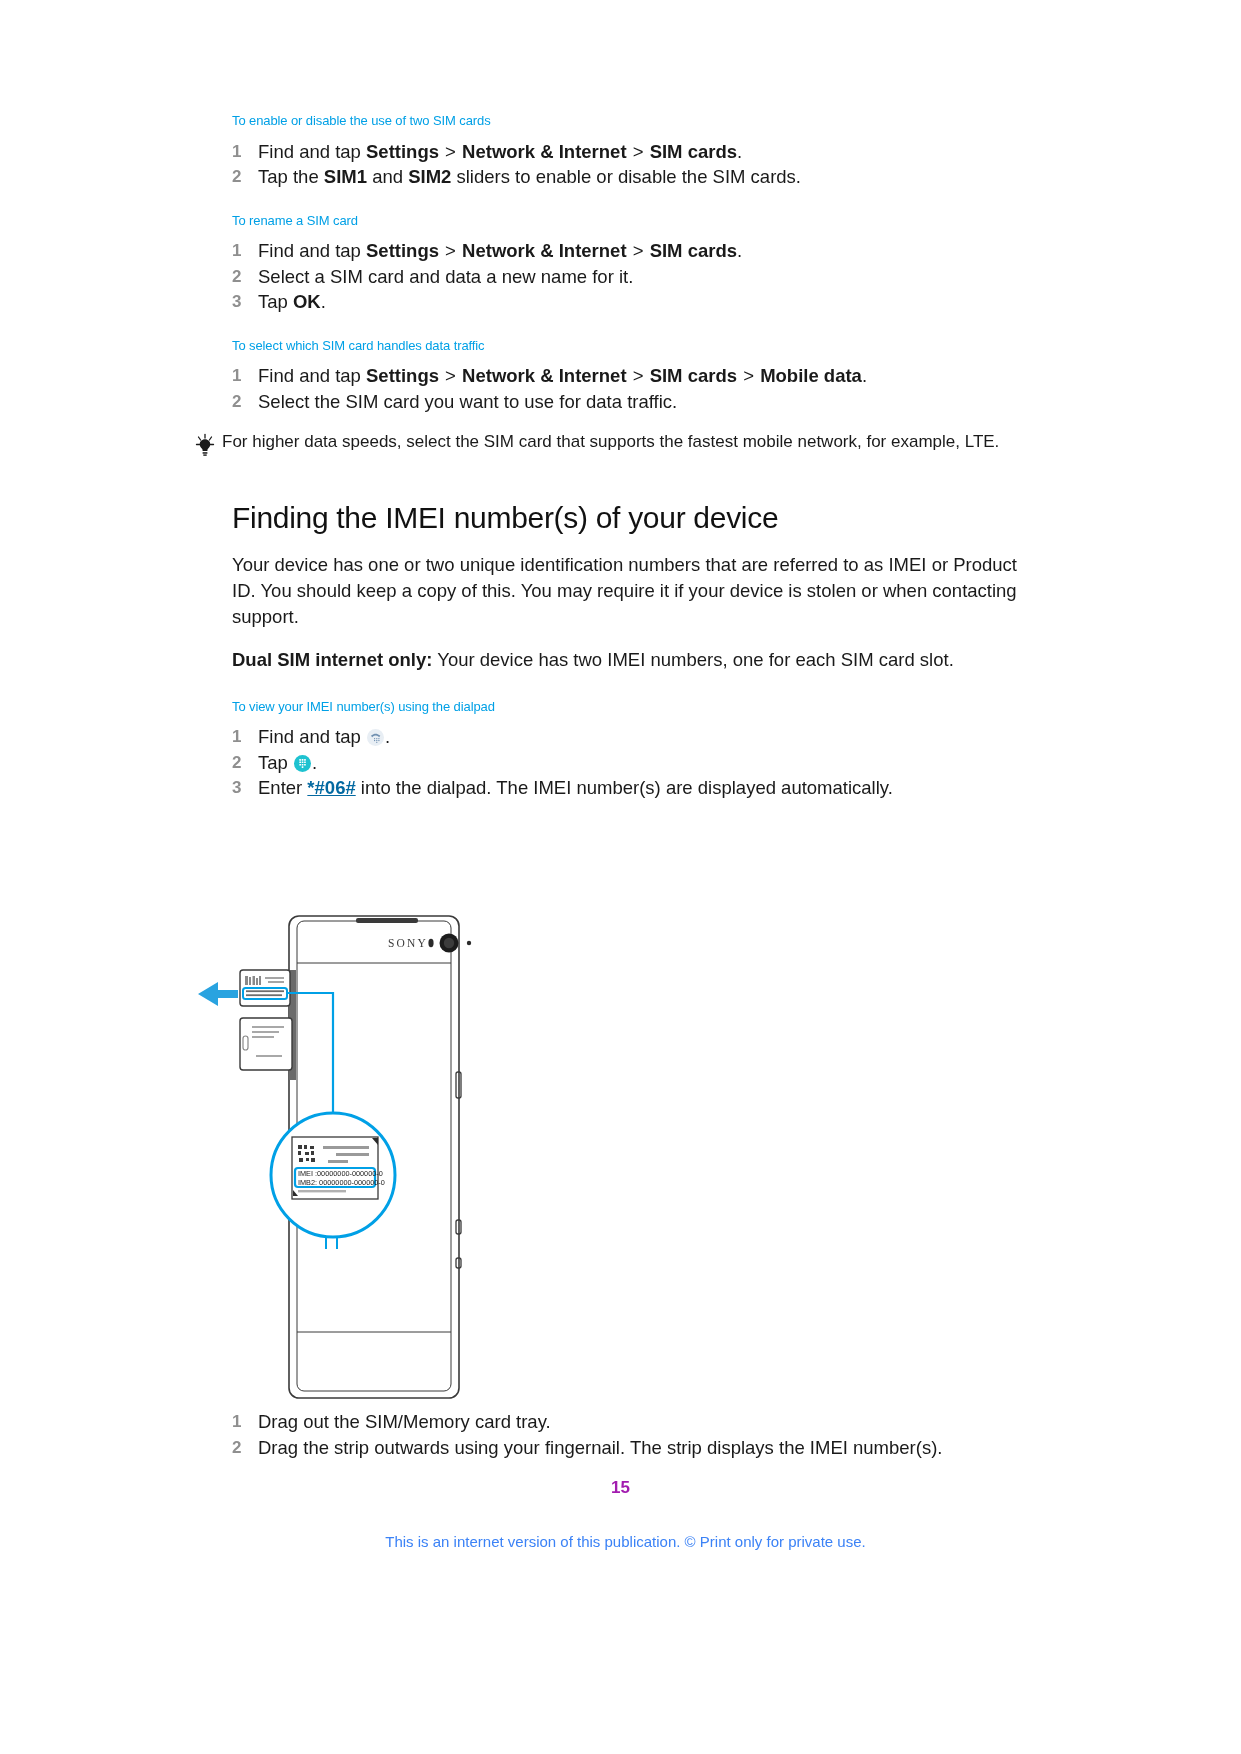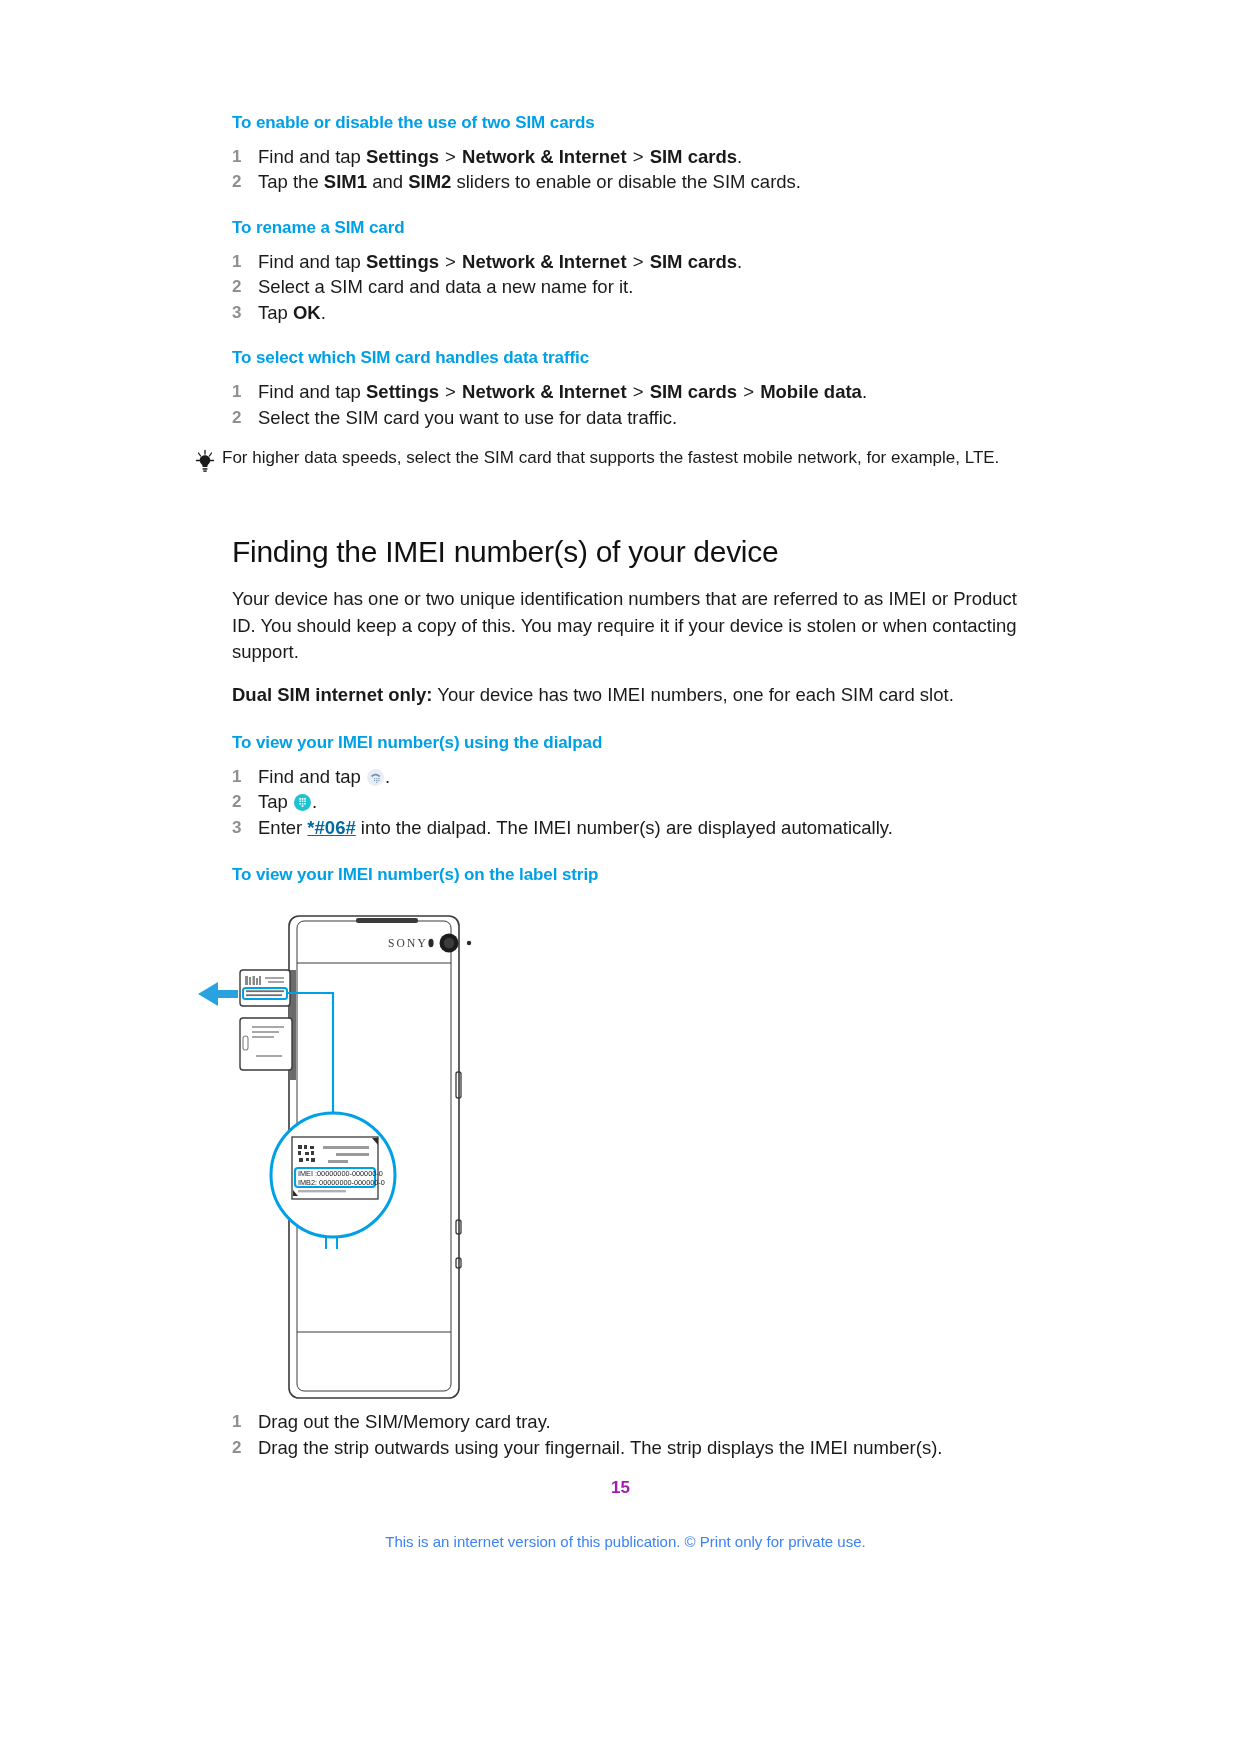--- a/index.html
+++ b/index.html
@@ -21,22 +21,22 @@
   
   .content {
     position: absolute;
     left: 232px;
     top: 112px;
     width: 790px;
   }
 
   .sub-head {
     color: #00a0e6;
-    font-weight: bold;
-    font-size: 17px;
+    font-weight: normal;
+    font-size: 13px;
     line-height: 1.35;
     letter-spacing: -0.1px;
     margin: 0 0 9px 0;
   }
 
   .steps { list-style: none; margin: 0 0 22px 0; padding: 0; }
   .step {
     display: flex;
     align-items: flex-start;
     font-size: 18.5px;
@@ -196,21 +196,21 @@
             <line x1="25.5" y1="12.5" x2="22.5" y2="12.5"></line>
           </g>
           <path d="M17 7.2c-3.1 0-5.3 2.3-5.3 5.1 0 2.1 1.2 3.3 2.1 4.3.5.6.8 1.1.8 1.8v.6h4.8v-.6c0-.7.3-1.2.8-1.8.9-1 2.1-2.2 2.1-4.3 0-2.8-2.2-5.1-5.3-5.1z" fill="#1a1a1a"></path>
           <rect x="14.6" y="20.2" width="4.8" height="1.5" fill="#1a1a1a"></rect>
           <rect x="15.3" y="22.4" width="3.4" height="1.4" fill="#1a1a1a"></rect>
         </svg>
       </span>
       <span class="tip-body">For higher data speeds, select the SIM card that supports the fastest mobile network, for example, LTE.</span>
     </div>
 
-    <h1 class="h1" style="margin-top:62px">Finding the IMEI number(s) of your device</h1>
+    <h1 class="h1" style="margin-top:44px">Finding the IMEI number(s) of your device</h1>
 
     <p class="para">Your device has one or two unique identification numbers that are referred to as IMEI or Product ID. You should keep a copy of this. You may require it if your device is stolen or when contacting support.</p>
 
     <p class="para"><b>Dual SIM internet only:</b><span> Your device has two IMEI numbers, one for each SIM card slot.</span></p>
 
     <h3 class="sub-head" style="margin-top:24px">To view your IMEI number(s) using the dialpad</h3>
     <ul class="steps" style="margin-bottom:10px">
       <li class="step">
         <span class="step-num">1</span>
         <span class="step-txt"><span>Find and tap </span><span class="ico-inline"><svg viewBox="0 0 17 17" width="17" height="17">
@@ -244,21 +244,20 @@
                   <rect x="7.7" y="11.3" width="1.7" height="1.6" rx="0.3"></rect>
                 </g>
               </svg></span><span>.</span></span>
       </li>
       <li class="step">
         <span class="step-num">3</span>
         <span class="step-txt"><span>Enter </span><span class="code-blue">*#06#</span><span> into the dialpad. The IMEI number(s) are displayed automatically.</span></span>
       </li>
     </ul>
 
-    <h3 class="sub-head" style="margin-top:24px">To view your IMEI number(s) on the label strip</h3>
   </div>
 
   <div class="illus">
     <svg viewBox="0 0 480 520" width="480" height="520" aria-hidden="true">
 
       <g fill="none" stroke="#3a3a3a" stroke-width="1.6">
 
         <path d="M103 16 h150 a10 10 0 0 1 10 10 v462 a10 10 0 0 1 -10 10 h-150 a10 10 0 0 1 -10 -10 v-462 a10 10 0 0 1 10 -10 z"></path>
 
         <path d="M108 21 h140 a7 7 0 0 1 7 7 v456 a7 7 0 0 1 -7 7 h-140 a7 7 0 0 1 -7 -7 v-456 a7 7 0 0 1 7 -7 z" stroke-width="1"></path>

